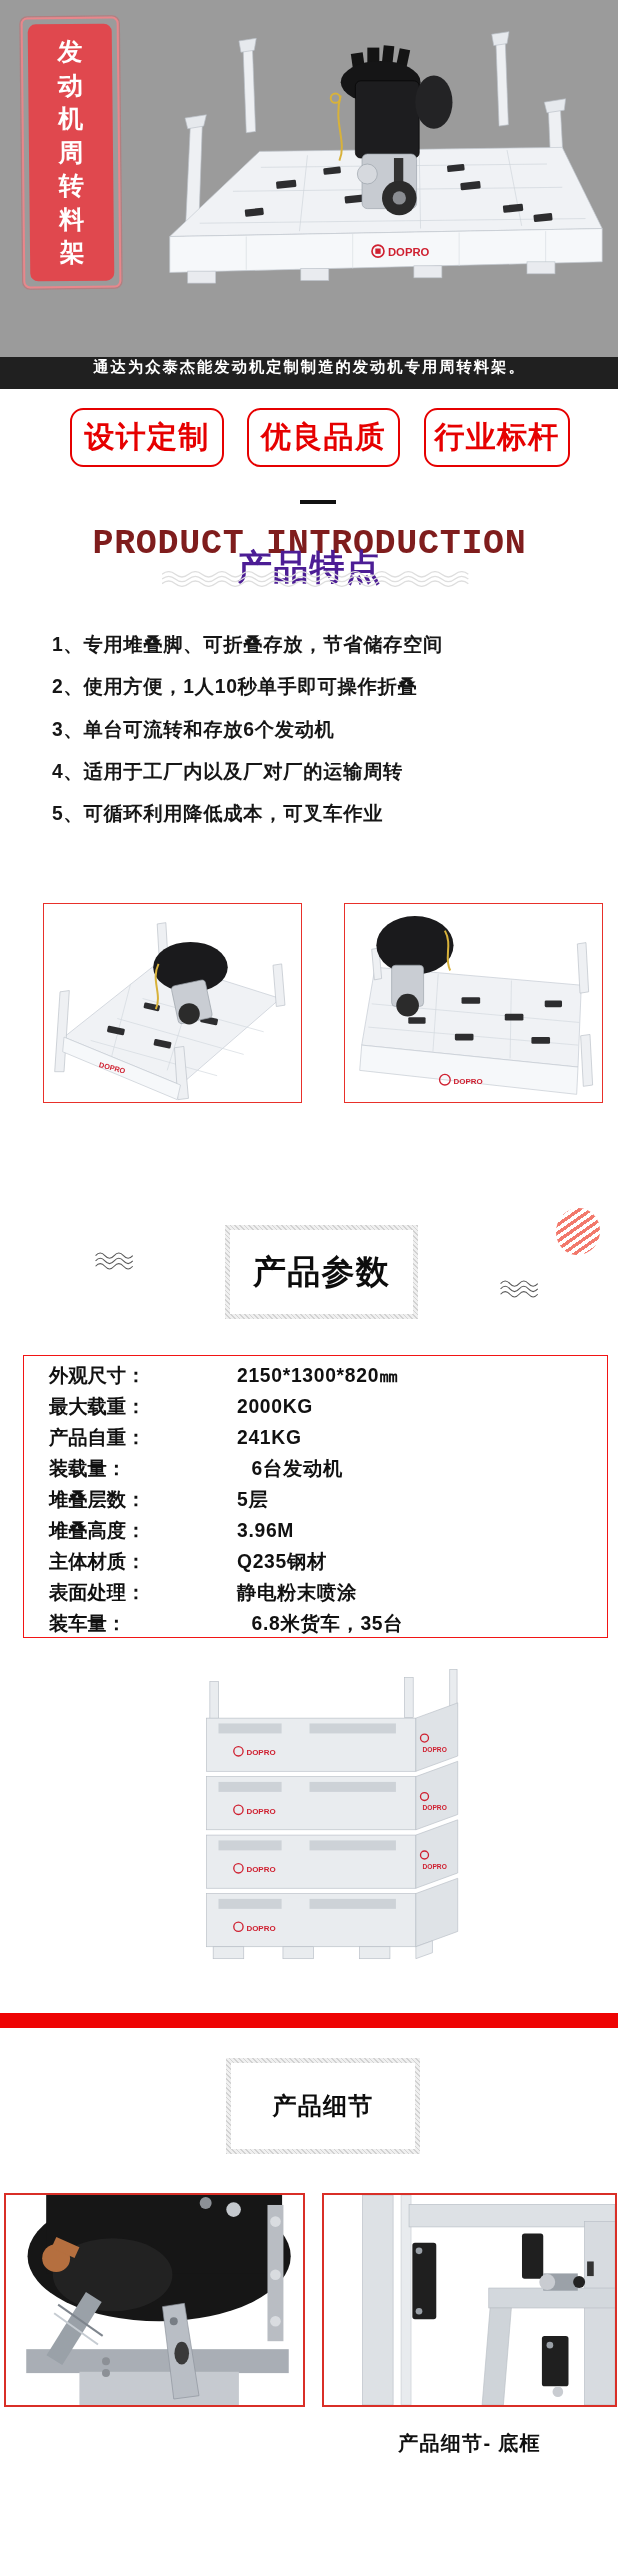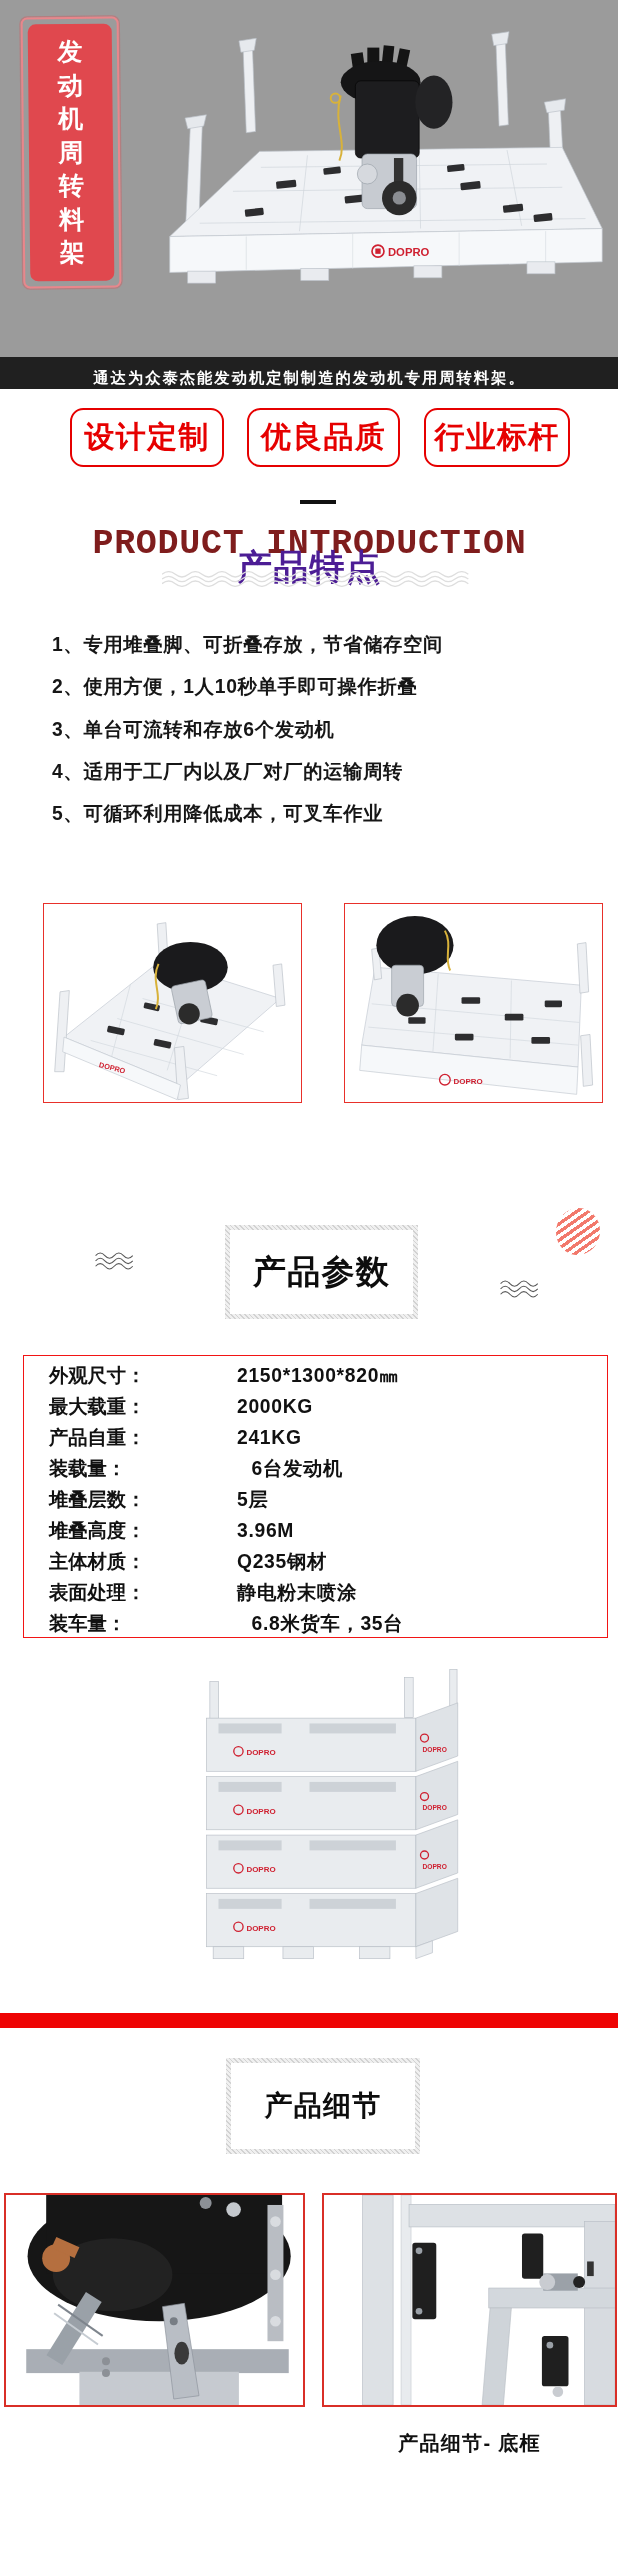--- a/index.html
+++ b/index.html
@@ -13,21 +13,21 @@
         box-shadow:0 0 0 1.3px rgba(224,72,78,.35);}
   .seal-inner{position:absolute;left:5.3px;top:5.3px;right:5.3px;bottom:5.3px;background:#e0484e;
         border-radius:8px;display:flex;flex-direction:column;align-items:center;
         justify-content:space-evenly;padding:6.7px 0;box-sizing:border-box;}
   .seal-inner span{color:#ffffff;font-size:25px;font-weight:900;line-height:1;}
 
   .hero-photo{position:absolute;left:133px;top:16.6px;}
 
   
   .banner{position:absolute;left:0;top:357px;width:619px;height:32px;background:#202020;
-          display:flex;align-items:flex-end;justify-content:center;}
+          display:flex;align-items:flex-start;justify-content:center;}
   .banner span{color:#ffffff;font-size:15.3px;font-weight:700;letter-spacing:2px;}
 
   
   .badge{position:absolute;top:408px;height:59px;border:2.7px solid #e60000;border-radius:13.3px;
          background:#ffffff;display:flex;align-items:center;justify-content:center;
          color:#e60000;font-size:30px;font-weight:900;letter-spacing:1.3px;box-sizing:border-box;text-align:right;}
   .badge.b1{left:70px;width:154px;}
   .badge.b2{left:247px;width:153px;}
   .badge.b3{left:424px;width:146px;}
 
@@ -50,21 +50,21 @@
   .photo-box.pr{left:344px;width:259px;}
 
   
   .hatchbox{position:absolute;background:repeating-linear-gradient(45deg,#d2d2d2 0 1.3px,#f0f0f0 1.3px 3.3px);
             padding:5.3px;box-sizing:border-box;}
   .hatchbox .inner{width:100%;height:100%;background:#ffffff;display:flex;align-items:center;
             justify-content:center;font-weight:900;color:#0d0d0d;letter-spacing:1.3px;}
   .params-head{left:225px;top:1225px;width:193px;height:94px;}
   .params-head .inner{font-size:33px;}
   .details-head{left:226px;top:2058px;width:194px;height:96px;}
-  .details-head .inner{font-size:28px;}
+  .details-head .inner{font-size:24px;}
 
   .wave-sm{position:absolute;}
   .w1{left:94px;top:1251px;}
   .w2{left:499px;top:1279px;}
   .stripe-ball{position:absolute;left:556px;top:1208px;width:44px;height:47px;border-radius:50%;
         background:repeating-linear-gradient(135deg,#f2796c 0 3.3px,#ffffff 3.3px 6.7px);transform:rotate(10deg);}
 
   
   .params-table{position:absolute;left:23px;top:1355px;width:585px;height:283px;
         border:1.3px solid #f21414;box-sizing:border-box;padding-top:4px;background:#ffffff;}

